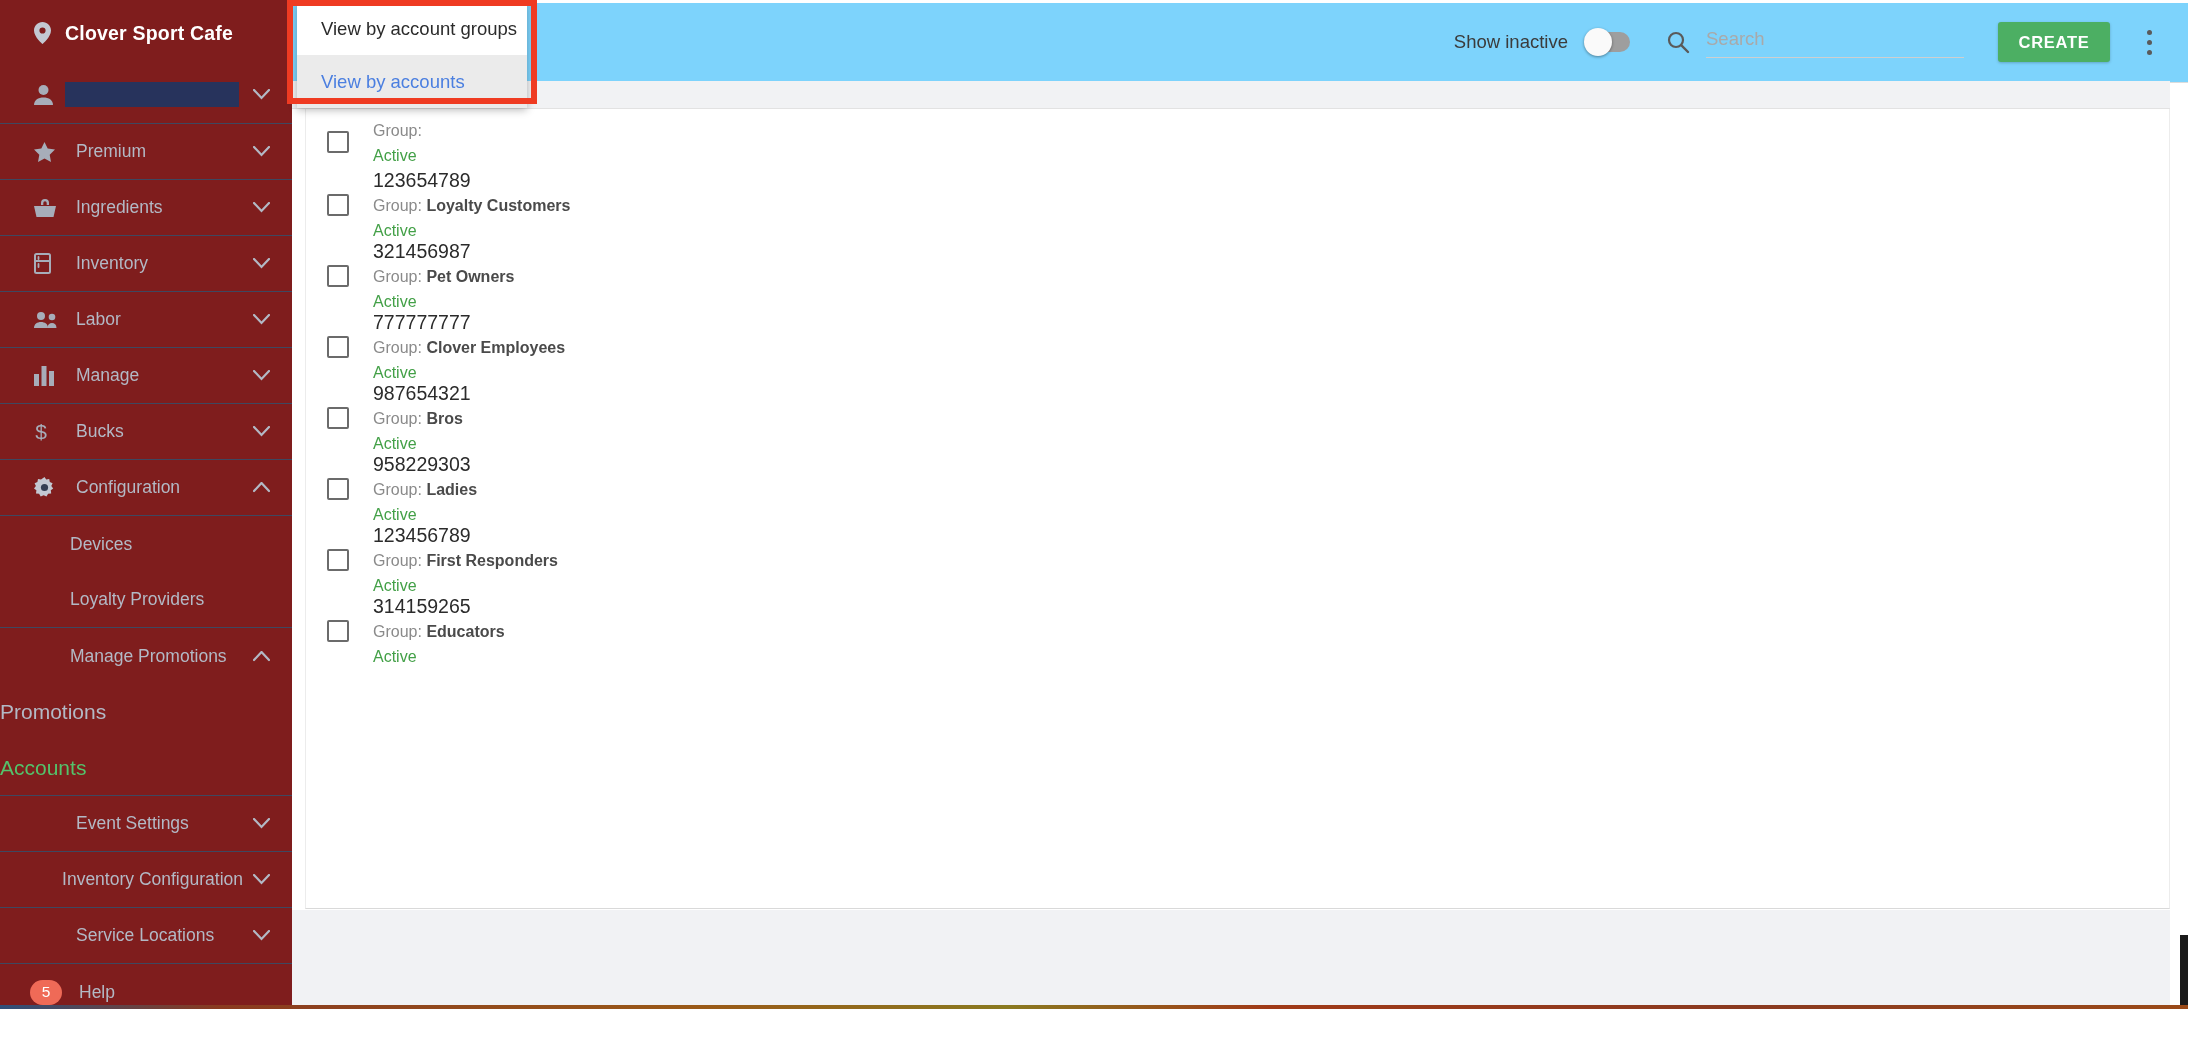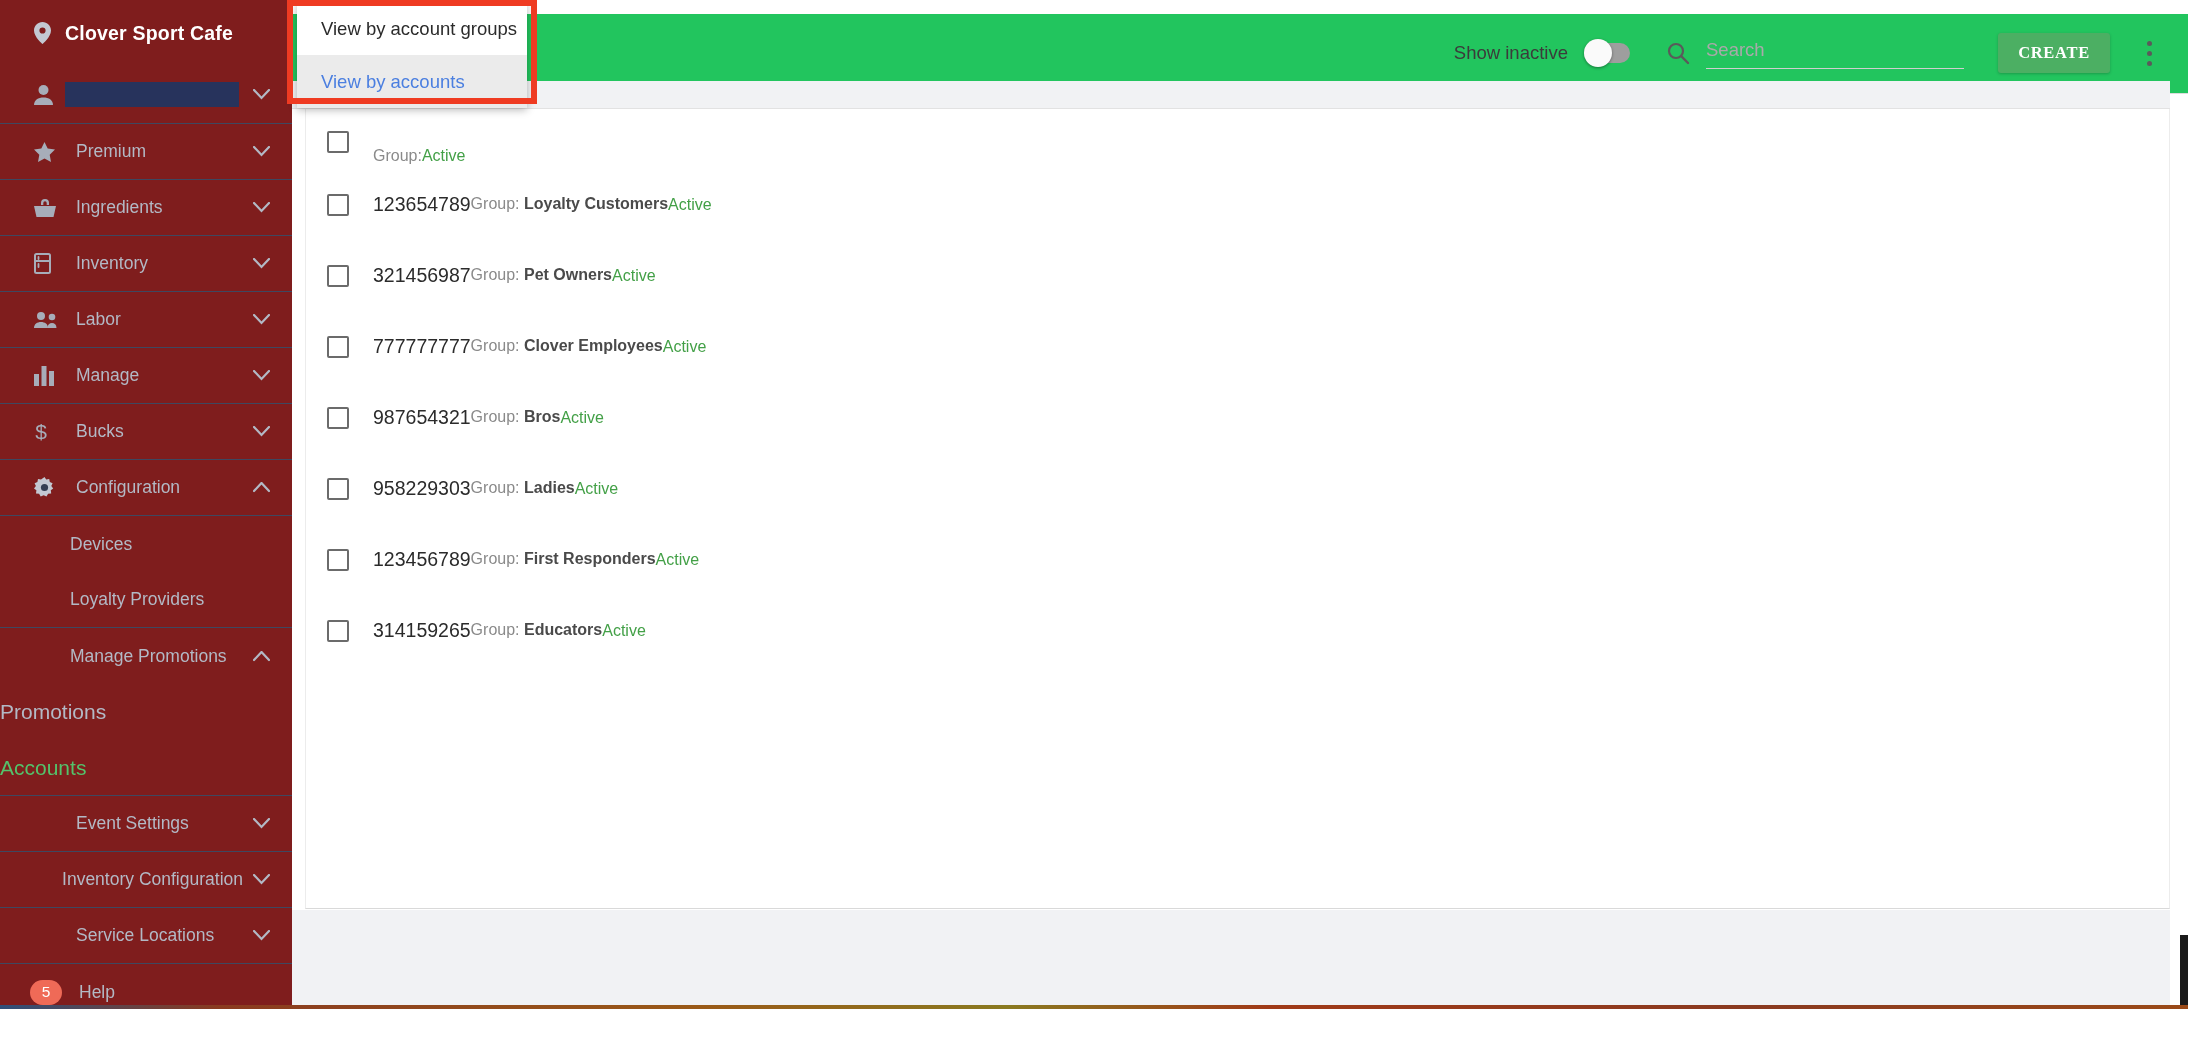--- a/index.html
+++ b/index.html
@@ -96,23 +96,23 @@
     border-radius: 13px;
     background: #ef6a57;
     color: #ffffff;
     font-size: 15.5px;
     display: flex; align-items: center; justify-content: center;
     margin-right: 17px;
   }
 
   
   #topbar {
-    position: absolute; left: 292px; top: 14px;
+    position: absolute; left: 292px; top: 3px;
     width: 1896px; height: 80px;
-    background: #22c55e;
+    background: #7dd3fc;
     border-bottom: 1px solid #dcdcdc;
   }
   #toolbar {
     position: absolute; right: 22px; top: 12px;
     display: flex; align-items: center;
     height: 54px;
   }
   .showinactive {
     font-size: 18.5px; color: #3b3b3b;
     margin-right: 16px;
@@ -149,21 +149,21 @@
   }
   .searchinput::placeholder { color: #a9a9a9; }
   .createbtn {
     background: #4caf63;
     color: #ffffff;
     border: none;
     width: 112px; height: 40px;
     border-radius: 3px;
     font-size: 16.5px; font-weight: bold;
     letter-spacing: .7px;
-    font-family: Liberation Serif, serif;
+    font-family: Liberation Sans, sans-serif;
     cursor: pointer;
     box-shadow: 0 1px 3px rgba(0,0,0,.22);
   }
   .kebab {
     width: 34px; height: 40px;
     margin-left: 22px;
     display: flex; flex-direction: column;
     align-items: center; justify-content: center;
     cursor: pointer;
   }
@@ -196,21 +196,21 @@
   }
   .chk {
     width: 22px; height: 22px;
     border: 2px solid #6b6b6b;
     border-radius: 2px;
     background: #ffffff;
     flex: 0 0 auto;
     margin-right: 24px;
     cursor: pointer;
   }
-  .rowtext { display: flex; flex-direction: row; justify-content: center; align-items: center; }
+  .rowtext { display: flex; flex-direction: column; justify-content: center; }
   .acct { font-size: 19.5px; color: #2b2b2b; line-height: 1.45; }
   .grp { font-size: 16px; color: #8a8a8a; line-height: 1.5; }
   .grp b { color: #4a4a4a; font-weight: bold; }
   .status { font-size: 16px; color: #43a047; line-height: 1.6; }
 
   #cardbottom {
     position: absolute; left: 292px; top: 910px;
     width: 1878px; height: 95px;
     background: #f1f2f4;
   }

